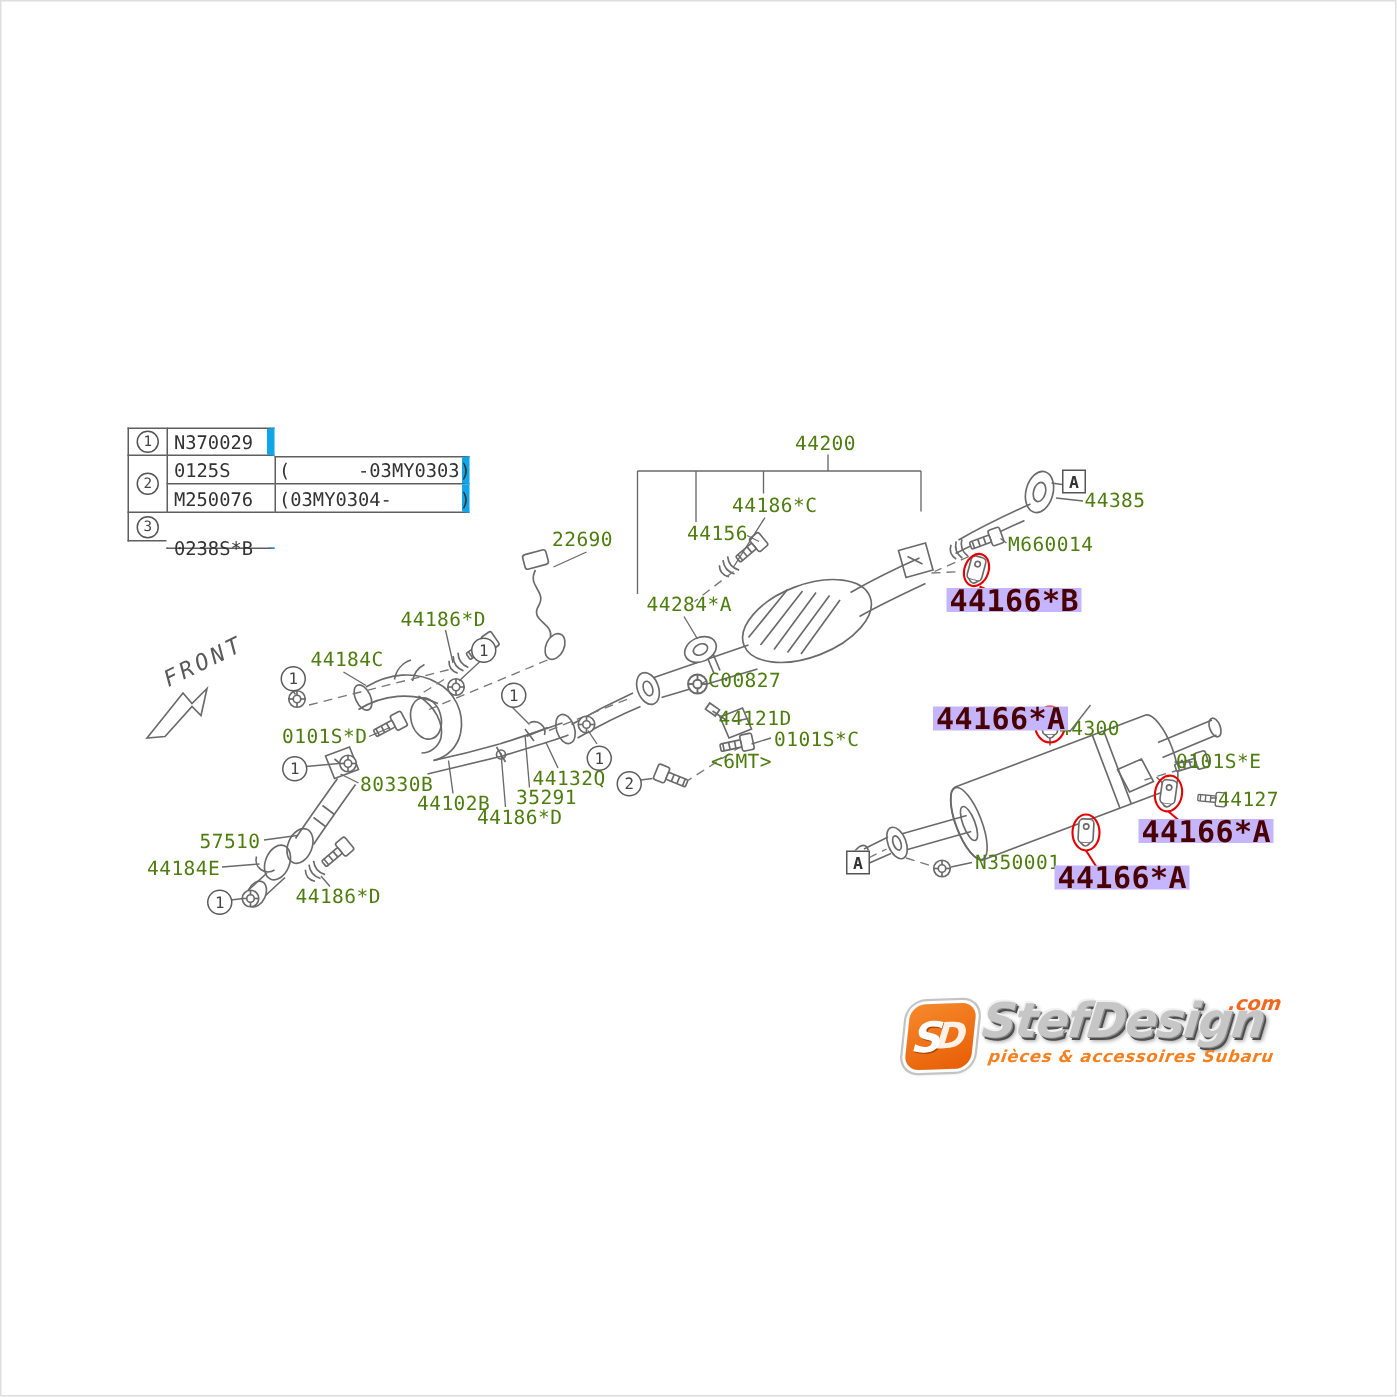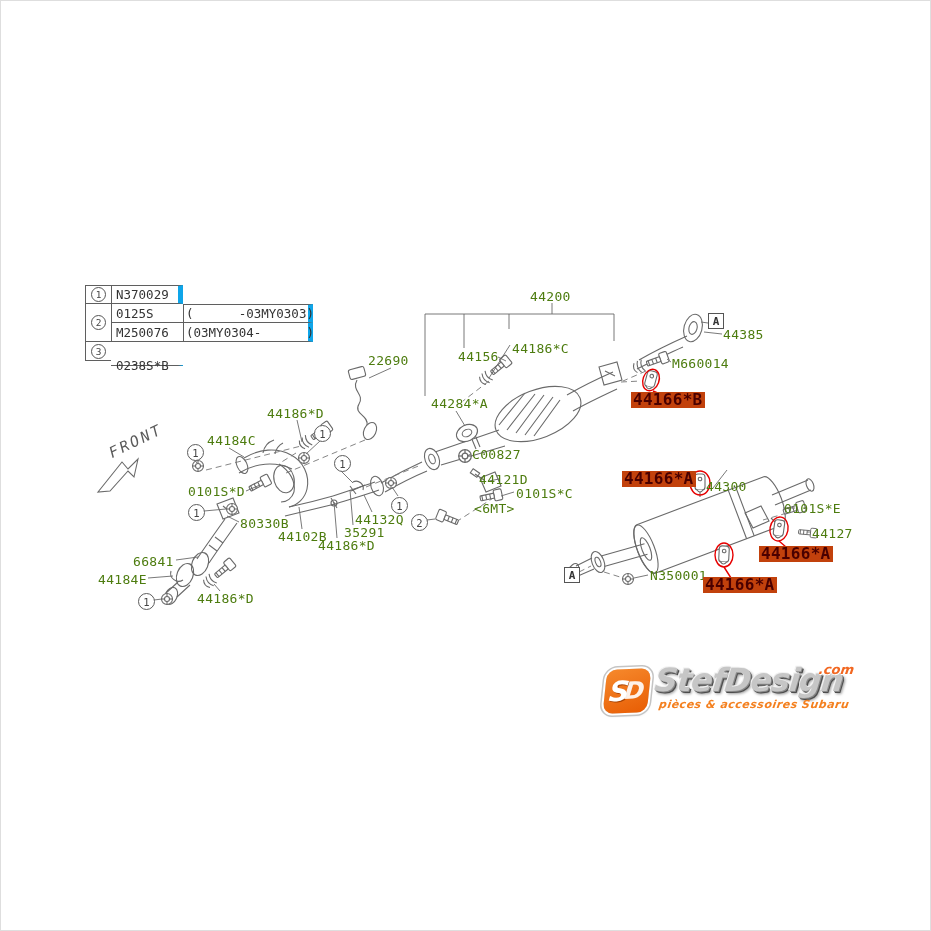--- a/index.html
+++ b/index.html
@@ -6,22 +6,22 @@
   body{width:931px;height:931px;position:relative;background:#ffffff;
        font-family:"DejaVu Sans Mono","Liberation Mono",monospace;overflow:hidden;
        box-sizing:border-box;border:1px solid #dedede;}
   svg.art{position:absolute;left:0;top:0;}
   .ln{stroke:#6a6a6a;fill:none;stroke-width:1.1;}
   .ld{stroke:#6a6a6a;fill:none;stroke-width:0.9;}
   .dash{stroke:#777;fill:none;stroke-width:0.9;stroke-dasharray:6 4;}
   .part{stroke:#6a6a6a;fill:#ffffff;stroke-width:1.1;}
   .red{stroke:#e60000;fill:none;stroke-width:1.4;}
   .lbl{position:absolute;font-size:13px;color:#4d7c0f;letter-spacing:.3px;white-space:pre;}
-  .redlbl{position:absolute;font-size:16px;font-weight:bold;letter-spacing:.3px;
-          background:#c2410c;color:#4a0000;padding:0 2px;line-height:16px;}
+  .redlbl{position:absolute;font-size:20px;font-weight:bold;letter-spacing:.3px;
+          background:#c4b5fd;color:#4a0000;padding:0 2px;line-height:16px;}
   .callout{position:absolute;width:15px;height:15px;border:1.2px solid #5c5c5c;border-radius:50%;
            font-size:10.5px;color:#444;display:flex;align-items:center;justify-content:center;background:#fff;}
   .marker{position:absolute;width:14px;height:14px;border:1.4px solid #555;font-size:11px;font-weight:bold;
           color:#333;display:flex;align-items:center;justify-content:center;background:#fff;}
   .front{position:absolute;left:106px;top:431px;transform:rotate(-26deg);font-size:15px;
          font-style:italic;color:#5a5a5a;letter-spacing:2.5px;}
   
   .legend{position:absolute;left:84px;top:284px;display:grid;
           grid-template-columns:26px 72px 130px;grid-auto-rows:19px;font-size:12.5px;color:#333;}
   .legend .c{display:flex;align-items:center;}
@@ -239,21 +239,21 @@
   <div class="c bl bt bb br range" style="grid-column:3;grid-row:2;">(      -03MY0303)</div>
   <div class="c bl bb code" style="grid-column:2;grid-row:3;">M250076</div>
   <div class="c bl bb br range" style="grid-column:3;grid-row:3;">(03MY0304-      )</div>
   <div class="c bl bb" style="grid-column:1;grid-row:4;">
     <span class="lg-circ">3</span>
     </div>
   <div class="c bl bb br code" style="grid-column:2;grid-row:4;margin-top:23px;">0238S*B</div>
 </div>
 
 <div class="lbl" style="left:529px;top:288px;">44200</div>
-<div class="lbl" style="left:487px;top:340px;margin-left:24px;">44186*C</div>
+<div class="lbl" style="left:487px;top:329px;">44186*C</div>
 <div class="lbl" style="left:457px;top:348px;">44156</div>
 <div class="lbl" style="left:367px;top:352px;">22690</div>
 <div class="lbl" style="left:430px;top:395px;">44284*A</div>
 <div class="lbl" style="left:671px;top:355px;">M660014</div>
 <div class="lbl" style="left:722px;top:326px;">44385</div>
 <div class="lbl" style="left:705px;top:458px;margin-top:20px;">44300</div>
 <div class="lbl" style="left:783px;top:500px;">0101S*E</div>
 <div class="lbl" style="left:811px;top:525px;">44127</div>
 <div class="lbl" style="left:649px;top:567px;">N350001</div>
 <div class="lbl" style="left:266px;top:405px;">44186*D</div>
@@ -261,21 +261,21 @@
 <div class="lbl" style="left:187px;top:483px;">0101S*D</div>
 <div class="lbl" style="left:239px;top:515px;">80330B</div>
 <div class="lbl" style="left:277px;top:528px;">44102B</div>
 <div class="lbl" style="left:343px;top:524px;">35291</div>
 <div class="lbl" style="left:317px;top:537px;">44186*D</div>
 <div class="lbl" style="left:354px;top:511px;">44132Q</div>
 <div class="lbl" style="left:478px;top:471px;">44121D</div>
 <div class="lbl" style="left:515px;top:485px;">0101S*C</div>
 <div class="lbl" style="left:473px;top:500px;">&lt;6MT&gt;</div>
 <div class="lbl" style="left:471px;top:446px;">C00827</div>
-<div class="lbl" style="left:132px;top:553px;">66841</div>
+<div class="lbl" style="left:132px;top:553px;">57510</div>
 <div class="lbl" style="left:97px;top:571px;">44184E</div>
 <div class="lbl" style="left:196px;top:590px;">44186*D</div>
 
 <div class="redlbl" style="left:630px;top:391px;">44166*B</div>
 <div class="redlbl" style="left:621px;top:470px;">44166*A</div>
 <div class="redlbl" style="left:758px;top:545px;">44166*A</div>
 <div class="redlbl" style="left:702px;top:576px;">44166*A</div>
 
 <div class="callout" style="left:186px;top:443px;">1</div>
 <div class="callout" style="left:313px;top:424px;">1</div>

